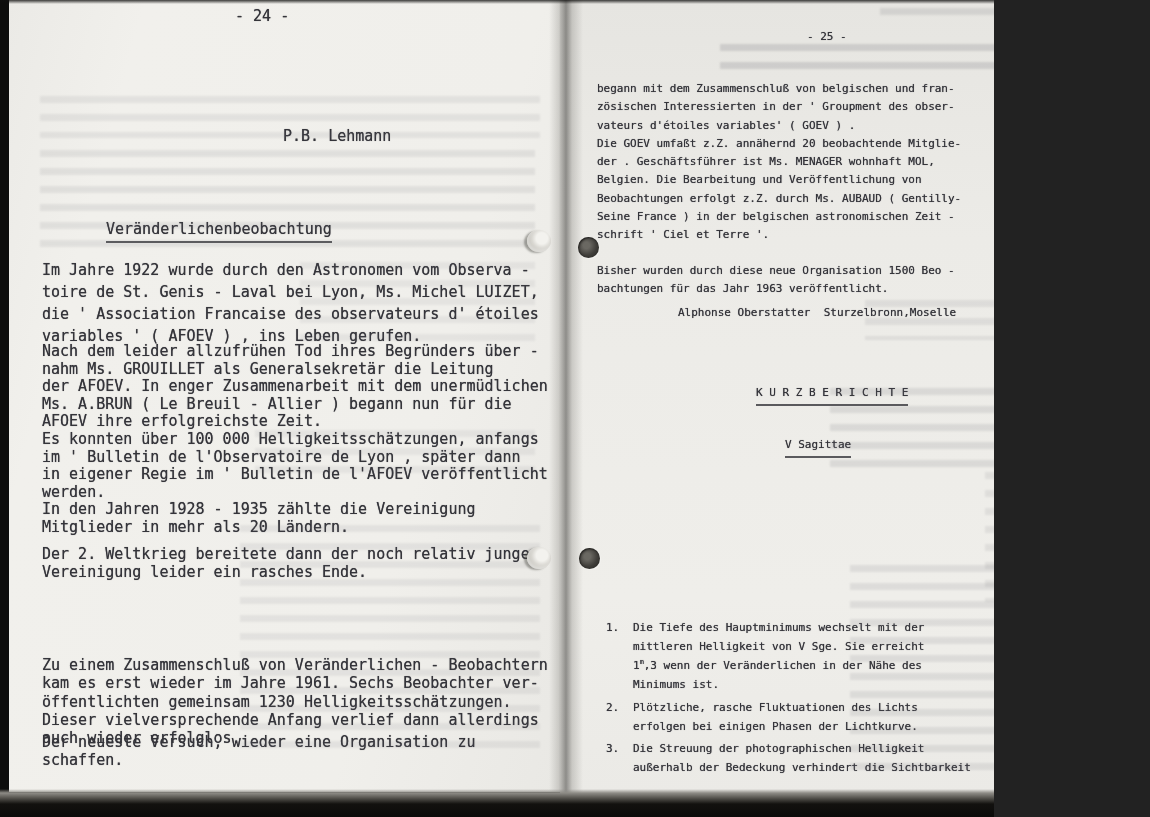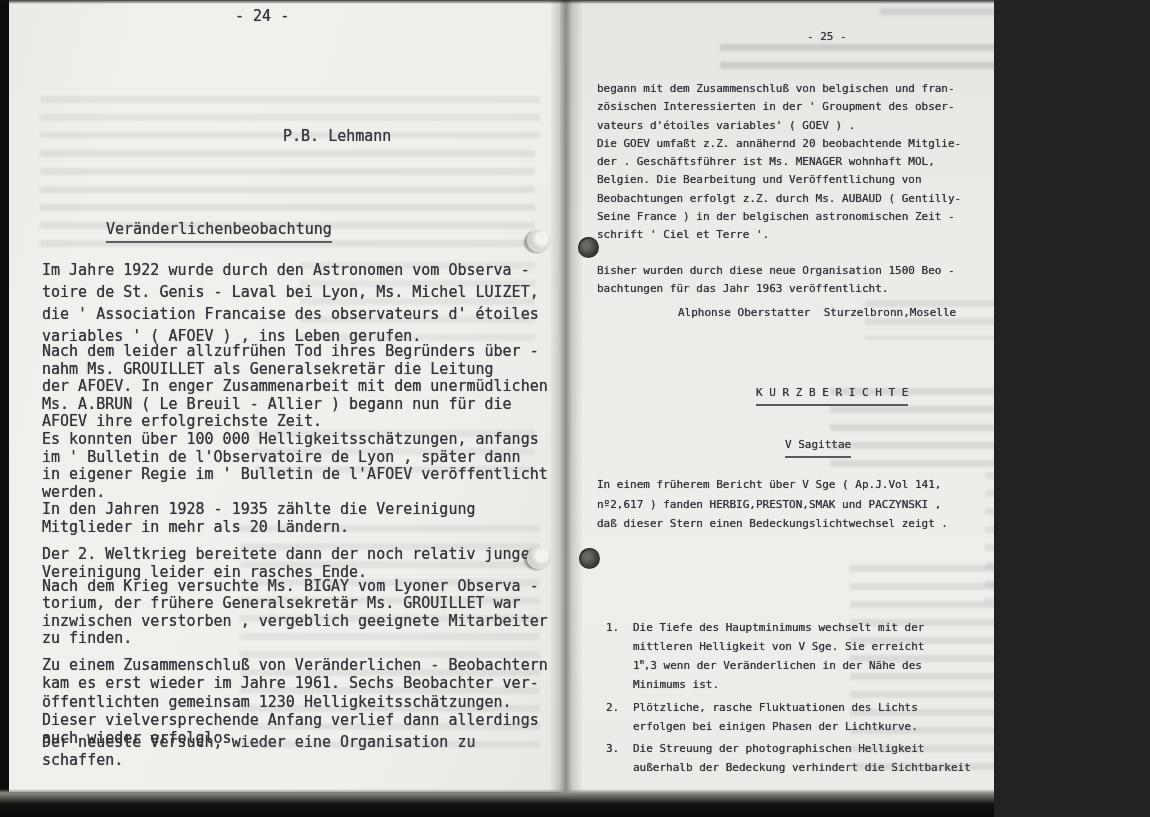--- a/index.html
+++ b/index.html
@@ -82,24 +82,20 @@
 Ms. A.BRUN ( Le Breuil - Allier ) begann nun für die
 AFOEV ihre erfolgreichste Zeit.
 Es konnten über 100 000 Helligkeitsschätzungen, anfangs
 im ' Bulletin de l'Observatoire de Lyon , später dann
 in eigener Regie im ' Bulletin de l'AFOEV veröffentlicht
 werden.
 In den Jahren 1928 - 1935 zählte die Vereinigung
 Mitglieder in mehr als 20 Ländern.</div>
     <div class="tw" style="top:546px; left:33px;">Der 2. Weltkrieg bereitete dann der noch relativ jungen
 Vereinigung leider ein rasches Ende.</div>
-    <div class="tw" style="top:578px; left:33px; line-height:17.3px;">Nach dem Krieg versuchte Ms. BIGAY vom Lyoner Observa -
-torium, der frühere Generalsekretär Ms. GROUILLET war
-inzwischen verstorben , vergeblich geeignete Mitarbeiter
-zu finden.</div>
     <div class="tw" style="top:656px; left:33px; line-height:18.3px;">Zu einem Zusammenschluß von Veränderlichen - Beobachtern
 kam es erst wieder im Jahre 1961. Sechs Beobachter ver-
 öffentlichten gemeinsam 1230 Helligkeitsschätzungen.
 Dieser vielversprechende Anfang verlief dann allerdings
 auch wieder erfolglos.</div>
     <div class="tw" style="top:734px; left:33px;">Der neueste Versuch, wieder eine Organisation zu schaffen.</div>
   </div>
 
   <div class="page" id="page-right">
     <div class="tw" style="top:28px; left:247px;">- 25 -</div>
@@ -110,23 +106,20 @@
 der . Geschäftsführer ist Ms. MENAGER wohnhaft MOL,
 Belgien. Die Bearbeitung und Veröffentlichung von
 Beobachtungen erfolgt z.Z. durch Ms. AUBAUD ( Gentilly-
 Seine France ) in der belgischen astronomischen Zeit -
 schrift ' Ciel et Terre '.</div>
     <div class="tw" style="top:246px; left:37px; line-height:18px;margin-top:16px;">Bisher wurden durch diese neue Organisation 1500 Beo -
 bachtungen für das Jahr 1963 veröffentlicht.</div>
     <div class="tw" style="top:384px; left:196px;"><span class="u">K U R Z B E R I C H T E</span></div>
     <div class="tw" style="top:304px; left:118px;">Alphonse Oberstatter  Sturzelbronn,Moselle</div>
     <div class="tw" style="top:436px; left:225px;"><span class="u">V Sagittae</span></div>
-    <div class="tw" style="top:475px; left:37px; line-height:19.5px;">In einem früherem Bericht über V Sge ( Ap.J.Vol 141,
-nº2,617 ) fanden HERBIG,PRESTON,SMAK und PACZYNSKI ,
-daß dieser Stern einen Bedeckungslichtwechsel zeigt .</div>
 
     <div class="tw li-row" style="top:618px; left:46px; line-height:19px;">
       <span class="li-num">1.</span>
       <span><span>Die Tiefe des Hauptminimums wechselt mit der
 mittleren Helligkeit von V Sge. Sie erreicht
 1</span><sup class="mag">m</sup><span>,3 wenn der Veränderlichen in der Nähe des
 Minimums ist.</span></span>
     </div>
     <div class="tw li-row" style="top:698px; left:46px; line-height:19px;">
       <span class="li-num">2.</span>

